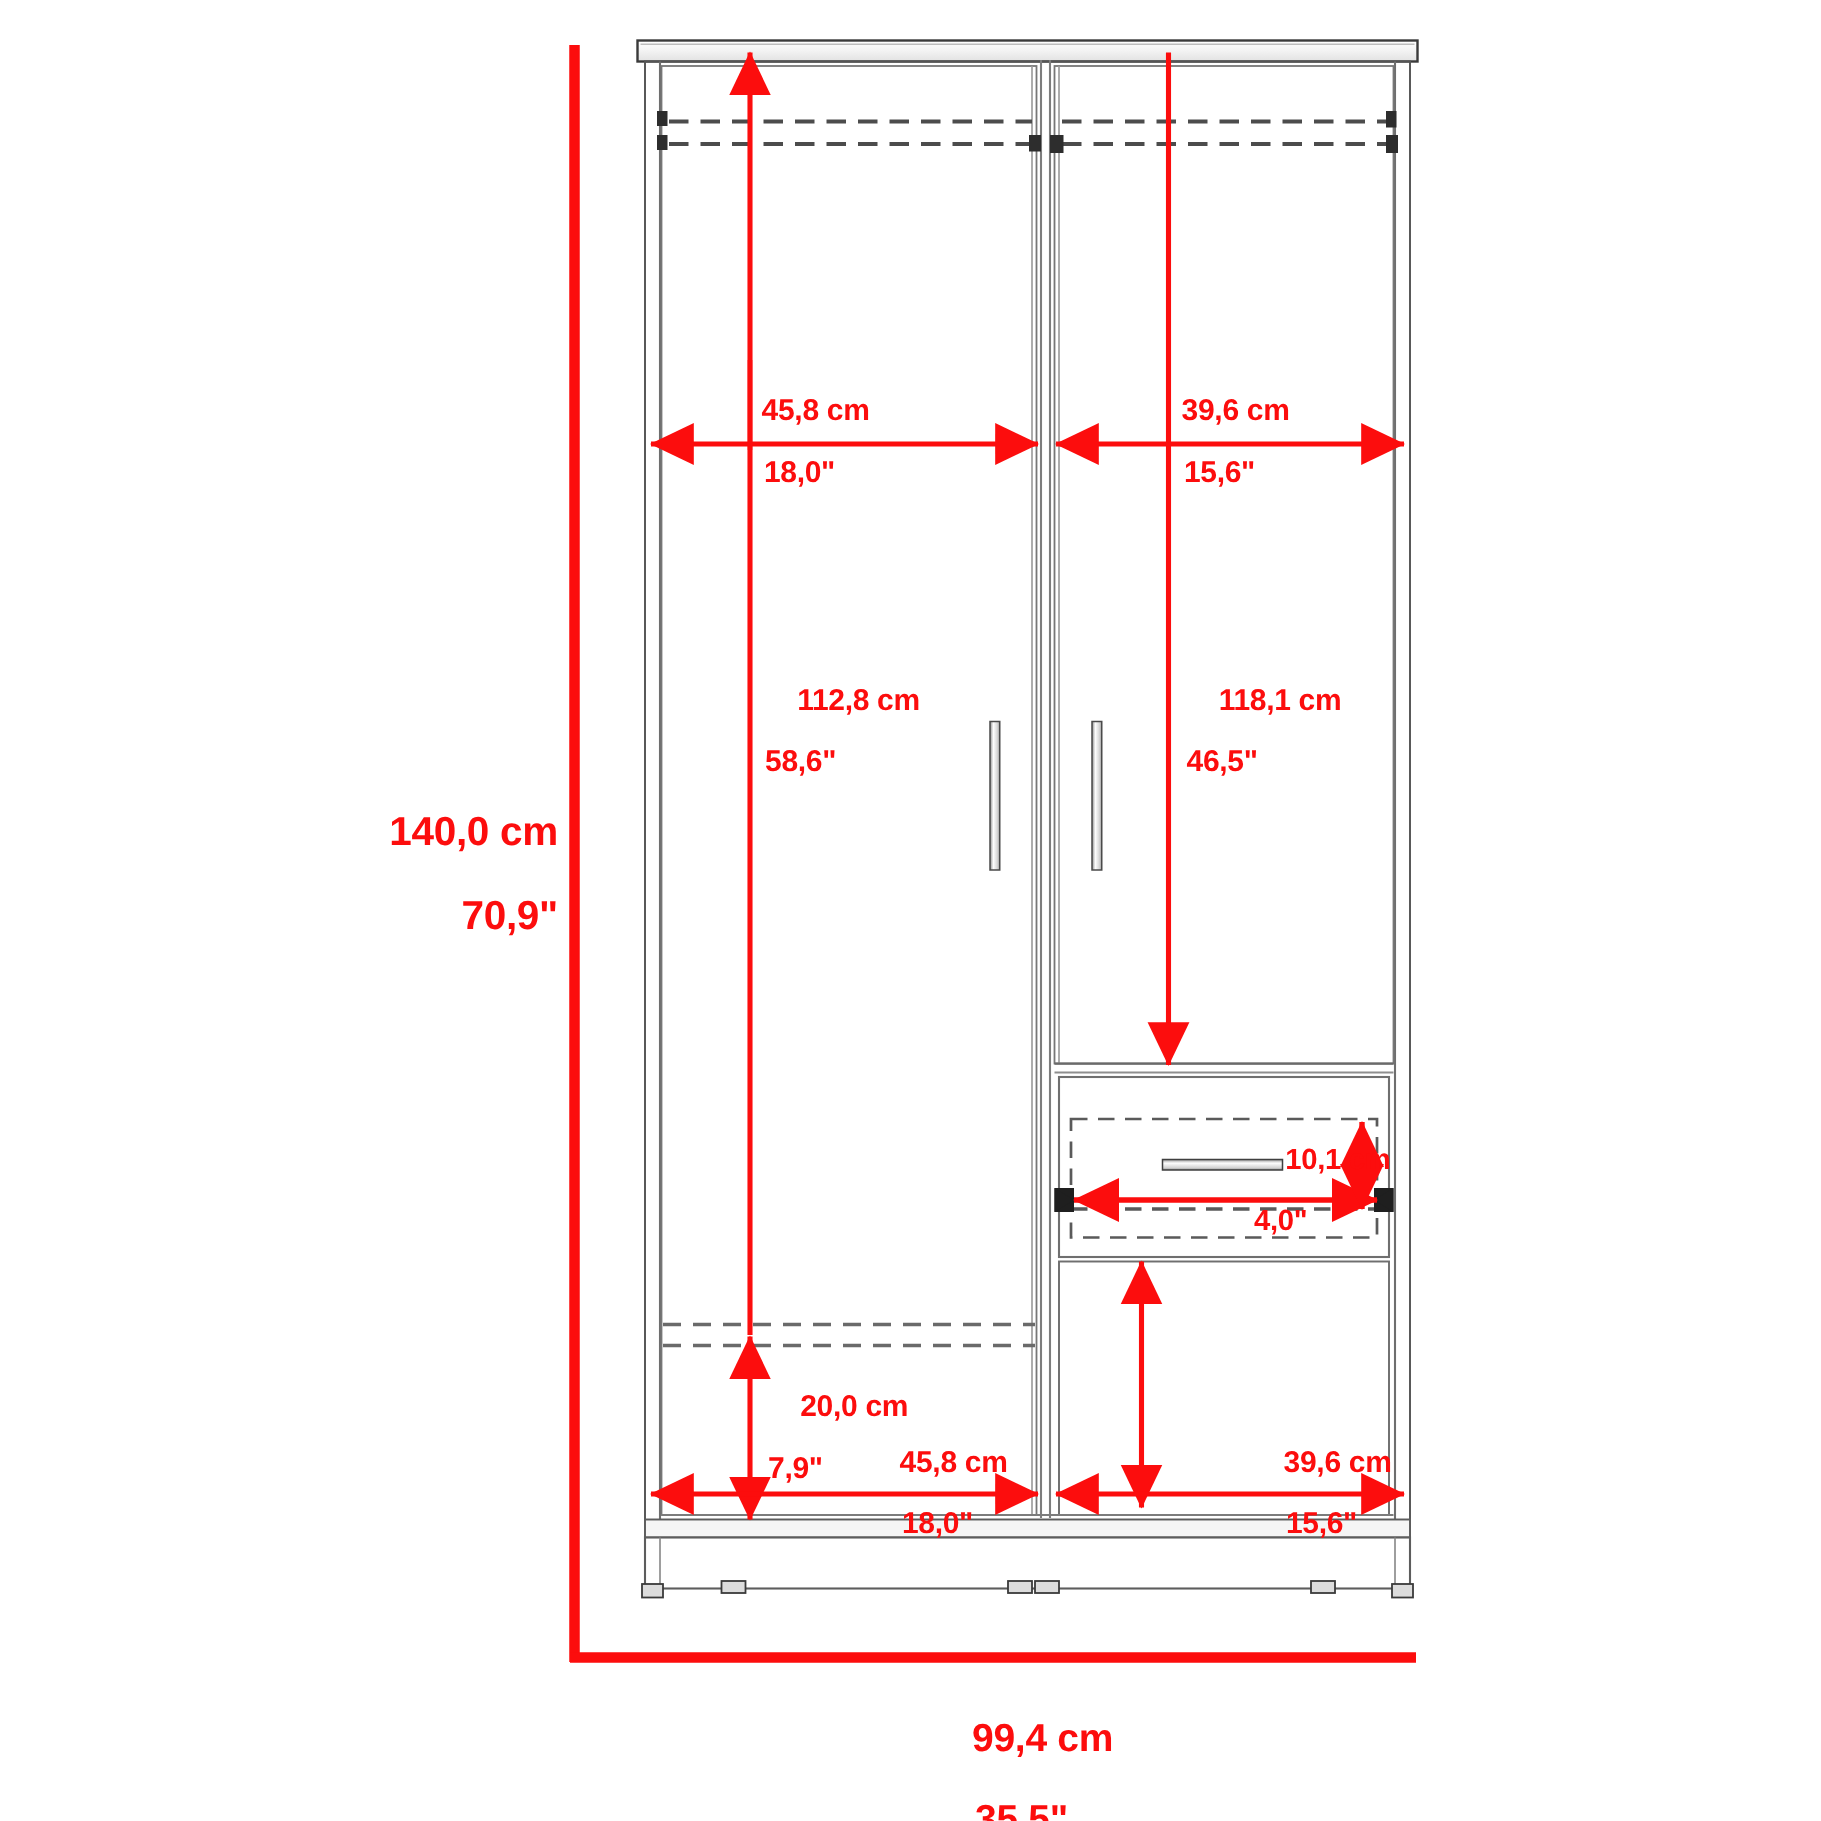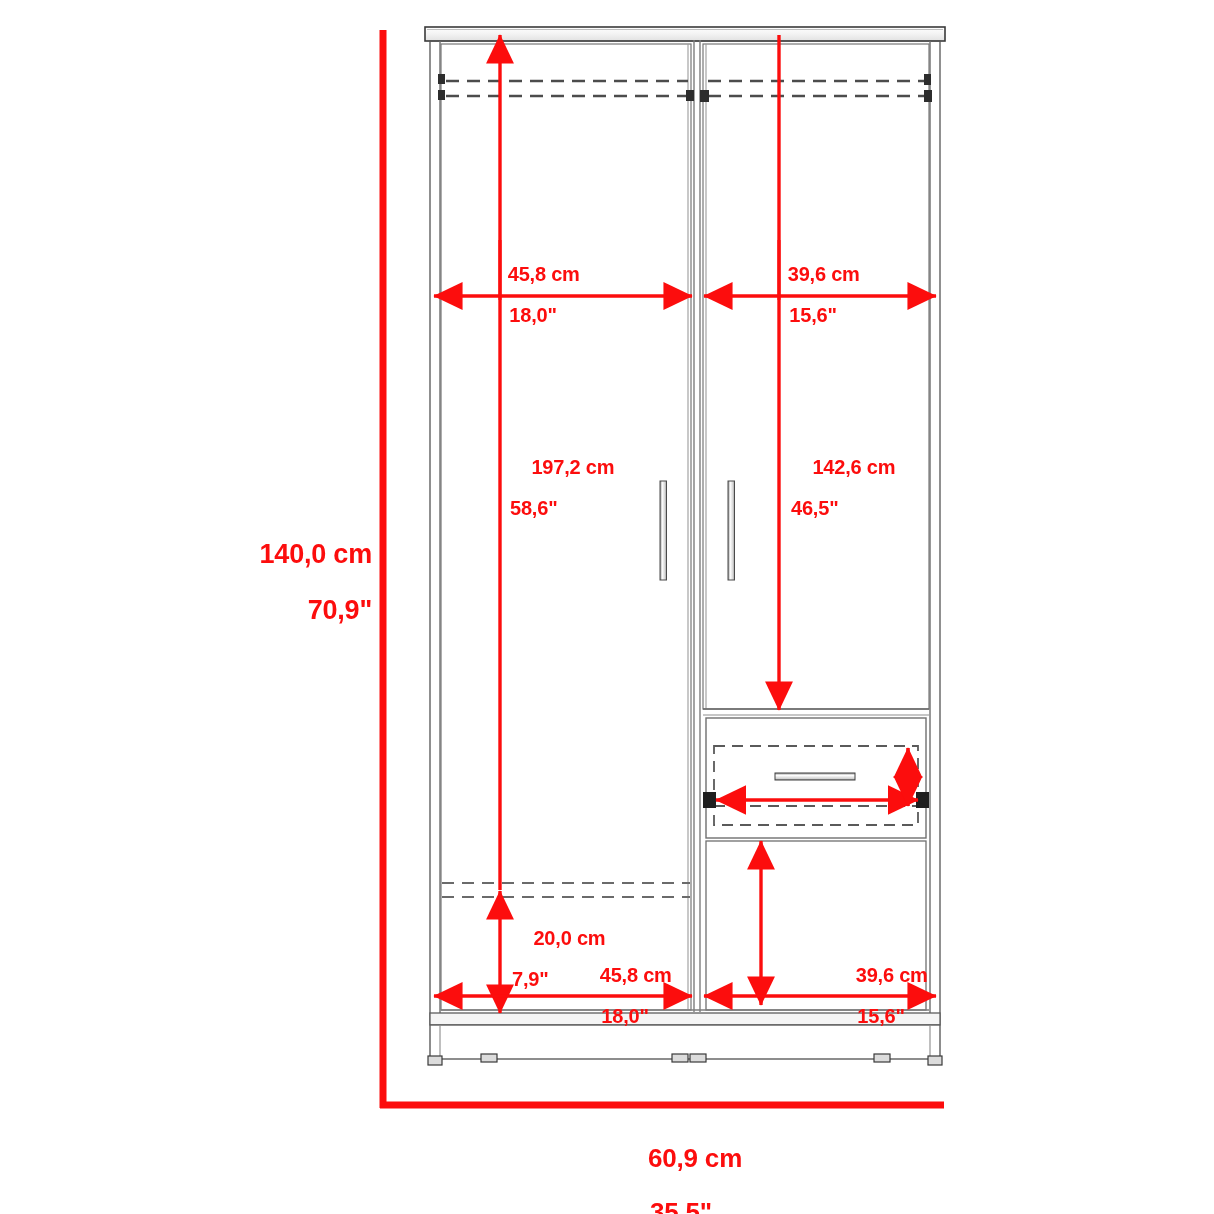--- a/index.html
+++ b/index.html
@@ -240,50 +240,54 @@
     <span>45,8 cm</span>
     <span class="l2">18,0"</span>
   </div>
 
   <div class="dim-label size-20 ta-c" style="left:752px; top:243px; width:122px;">
     <span>39,6 cm</span>
     <span class="l2">15,6"</span>
   </div>
 
   <div class="dim-label size-20 ta-l" style="left:510px; top:436px; width:150px;">
-    <span>197,2 cm</span>
+    <span>112,8 cm</span>
     <span class="l2">58,6"</span>
   </div>
 
   <div class="dim-label size-20 ta-l" style="left:791px; top:436px; width:150px;">
-    <span>142,6 cm</span>
+    <span>118,1 cm</span>
     <span class="l2">46,5"</span>
   </div>
 
   <div class="dim-label size-27 ta-r" style="left:200px; top:512px; width:172px;">
     <span>140,0 cm</span>
     <span class="l2">70,9"</span>
   </div>
 
 
+  <div class="dim-label size-19 ta-l" style="left:836px; top:743px; width:110px;">
+    <span>10,1 cm</span>
+    <span class="l2">4,0"</span>
+  </div>
 
   <div class="dim-label size-20 ta-l" style="left:512px; top:907px; width:130px;">
     <span>20,0 cm</span>
     <span class="l2">7,9"</span>
   </div>
 
 
   <div class="dim-label size-20 ta-c" style="left:560px; top:944px; width:130px;">
     <span>45,8 cm</span>
     <span class="l2">18,0"</span>
   </div>
 
   <div class="dim-label size-20 ta-c" style="left:820px; top:944px; width:122px;">
     <span>39,6 cm</span>
     <span class="l2">15,6"</span>
   </div>
 
   <div class="dim-label size-26 ta-c" style="left:596px; top:1118px; width:170px;">
-    <span>60,9 cm</span>
+    <span>99,4 cm</span>
     <span class="l2">35,5"</span>
   </div>
 
 </div>
 
 </body></html>

